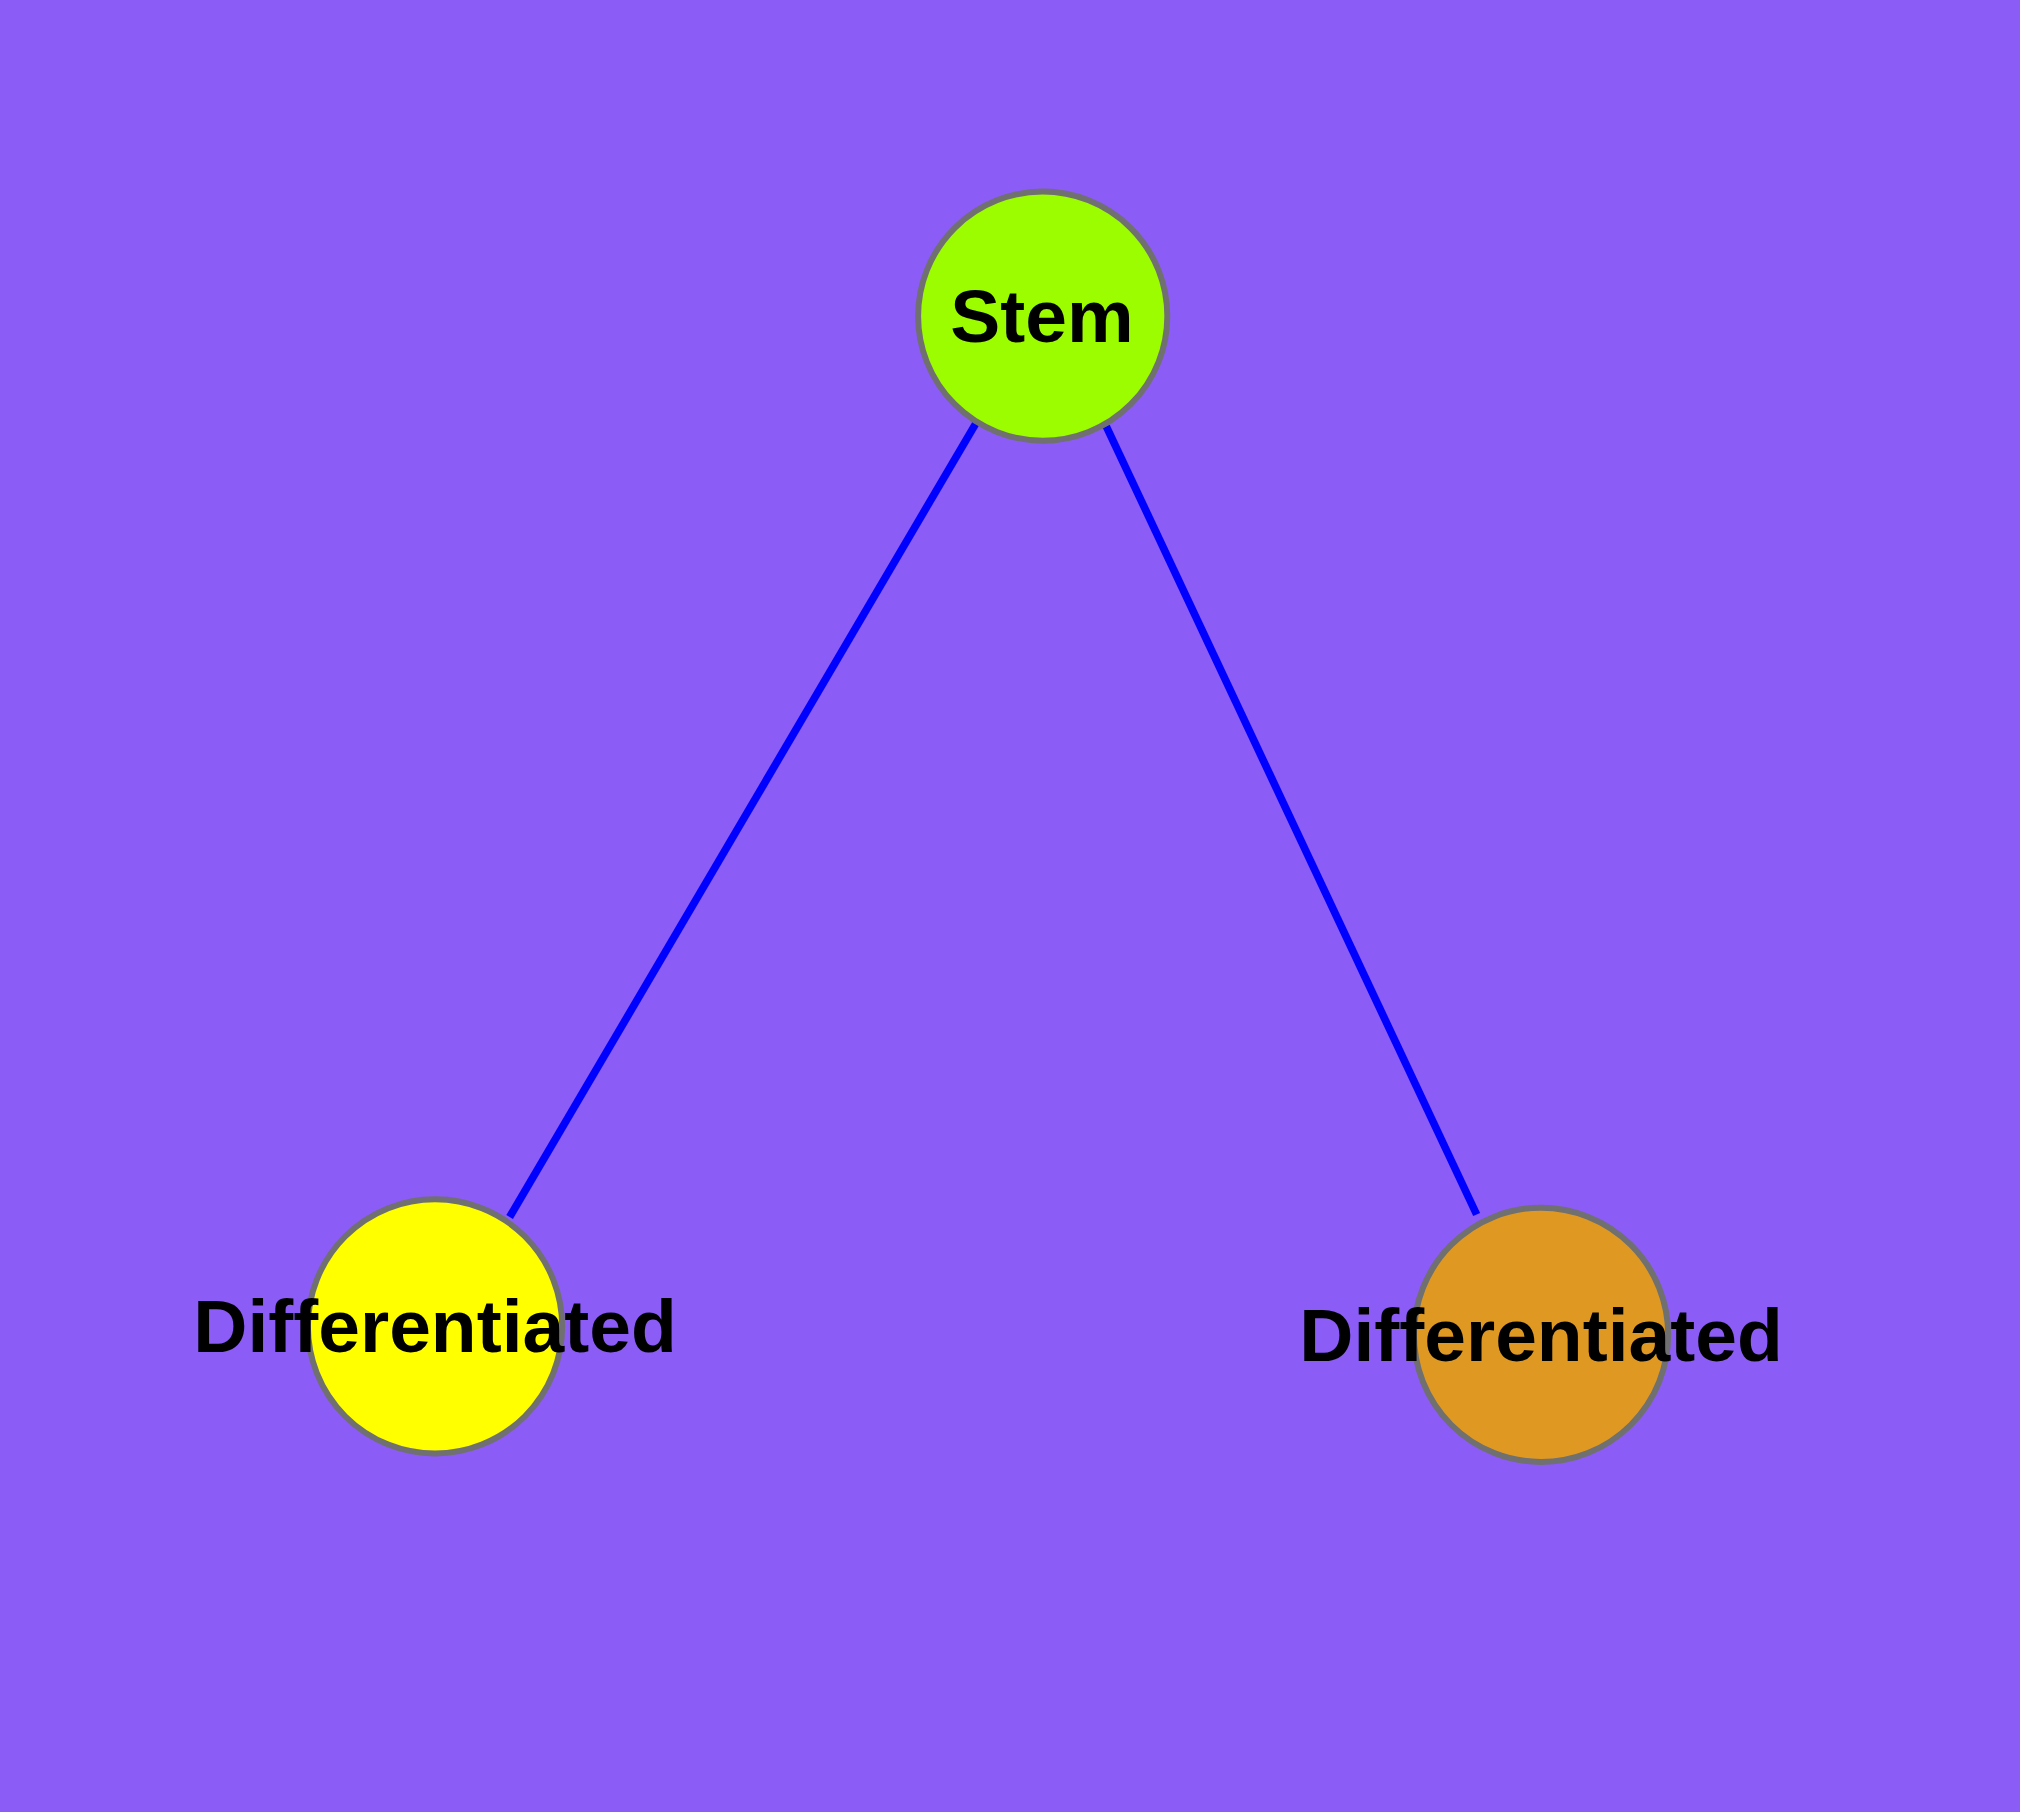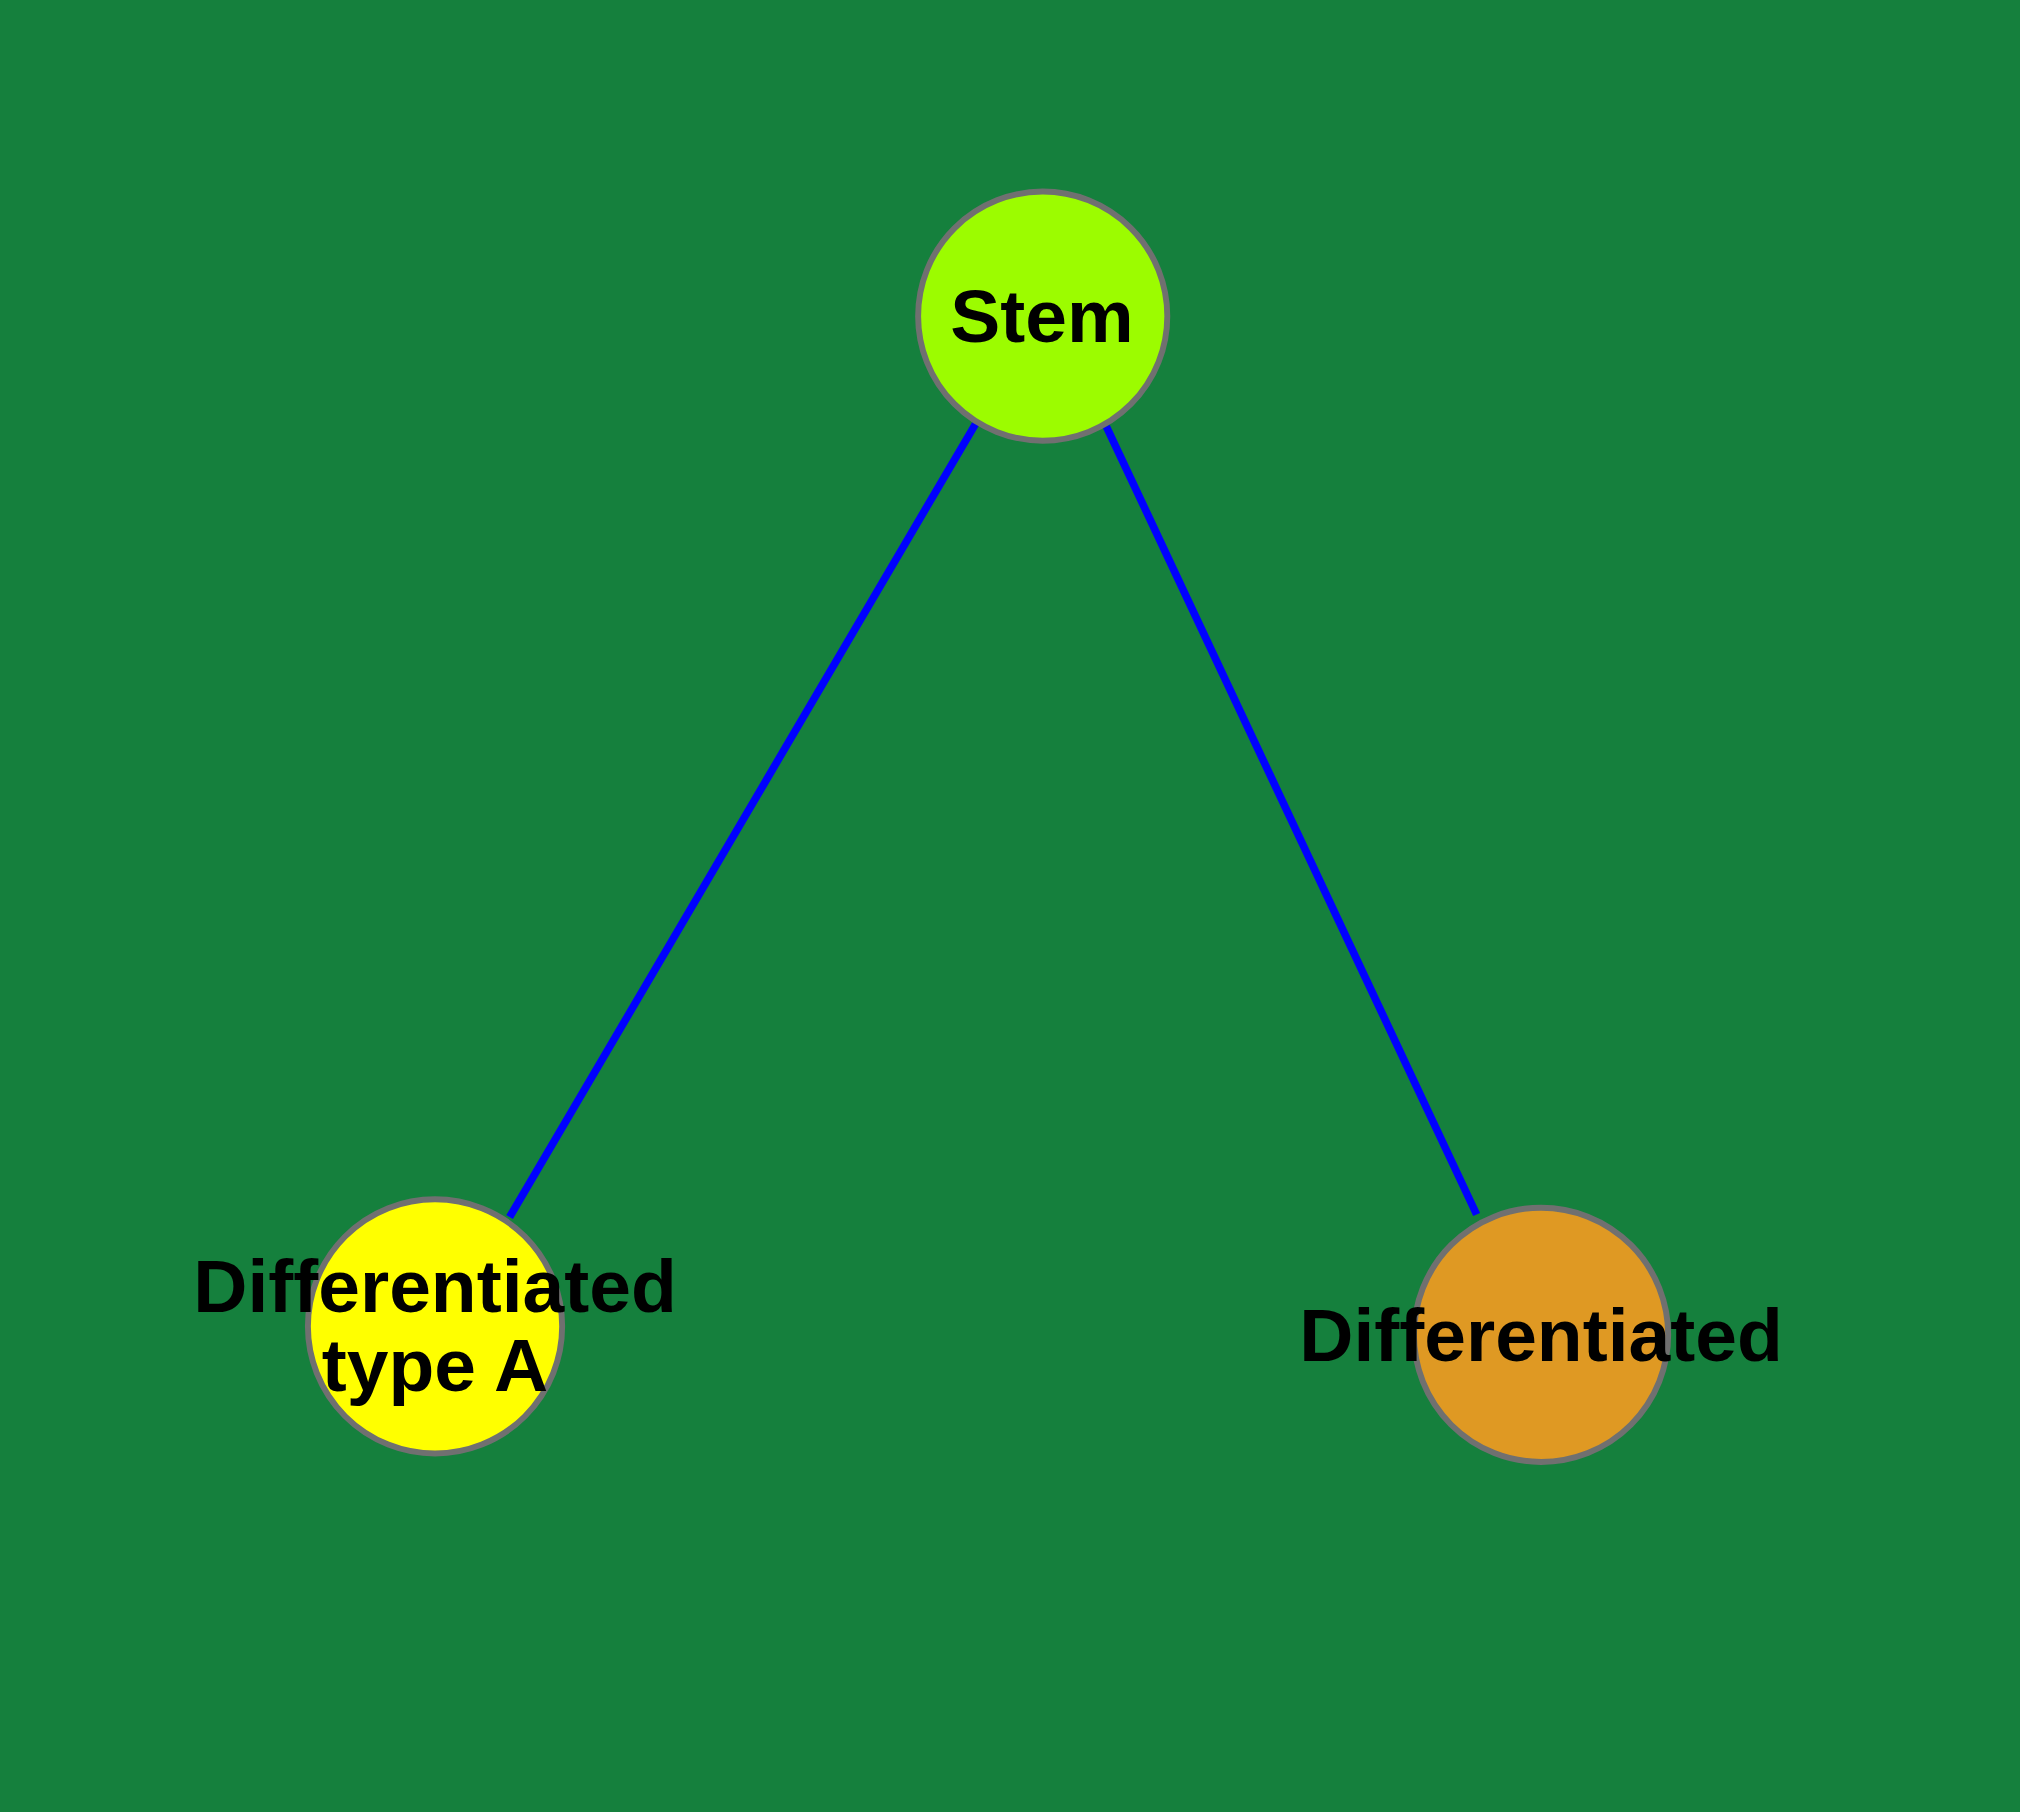--- a/index.html
+++ b/index.html
@@ -34,41 +34,40 @@
     color: #000000;
     white-space: nowrap;
     line-height: 1.05;
     pointer-events: none;
     transform: translate(-50%, -50%);
   }
 </style>
 </head>
 <body style="width: 2021px; height: 1812px;">
 
-<div id="canvas" style="width: 2021px; height: 1812px; background: #15803d;">
+<div id="canvas" style="width: 2021px; height: 1812px; background: #8b5cf6;">
 
   <svg id="graph-svg" viewBox="0 0 2384 2138">
     <g id="edges-layer">
         <line x1="1152" y1="498" x2="601" y2="1436" stroke="#0000ff" stroke-width="9" stroke-linecap="butt"></line>
         <line x1="1305" y1="503" x2="1742" y2="1433" stroke="#0000ff" stroke-width="9" stroke-linecap="butt"></line>
       </g>
     <g id="nodes-layer">
         <circle cx="1230" cy="373" r="147" fill="#9cfc00" stroke="#707070" stroke-width="7"></circle>
         <circle cx="513" cy="1565" r="150" fill="#ffff00" stroke="#707070" stroke-width="7"></circle>
         <circle cx="1818" cy="1575" r="150" fill="#df9923" stroke="#707070" stroke-width="7"></circle>
       </g>
   </svg>
 
   <div id="labels-layer">
       <div class="node-label" style="left: 1042px; top: 316px; font-size: 75px; color: rgb(0, 0, 0);">
         <div>Stem</div>
       </div>
       <div class="node-label" style="left: 435px; top: 1326px; font-size: 75px; color: rgb(0, 0, 0);">
         <div>Differentiated</div>
-        <div>type A</div>
       </div>
       <div class="node-label" style="left: 1541px; top: 1335px; font-size: 75px; color: rgb(0, 0, 0);">
         <div>Differentiated</div>
       </div>
     </div>
 
 </div>
 
 
 </body></html>

